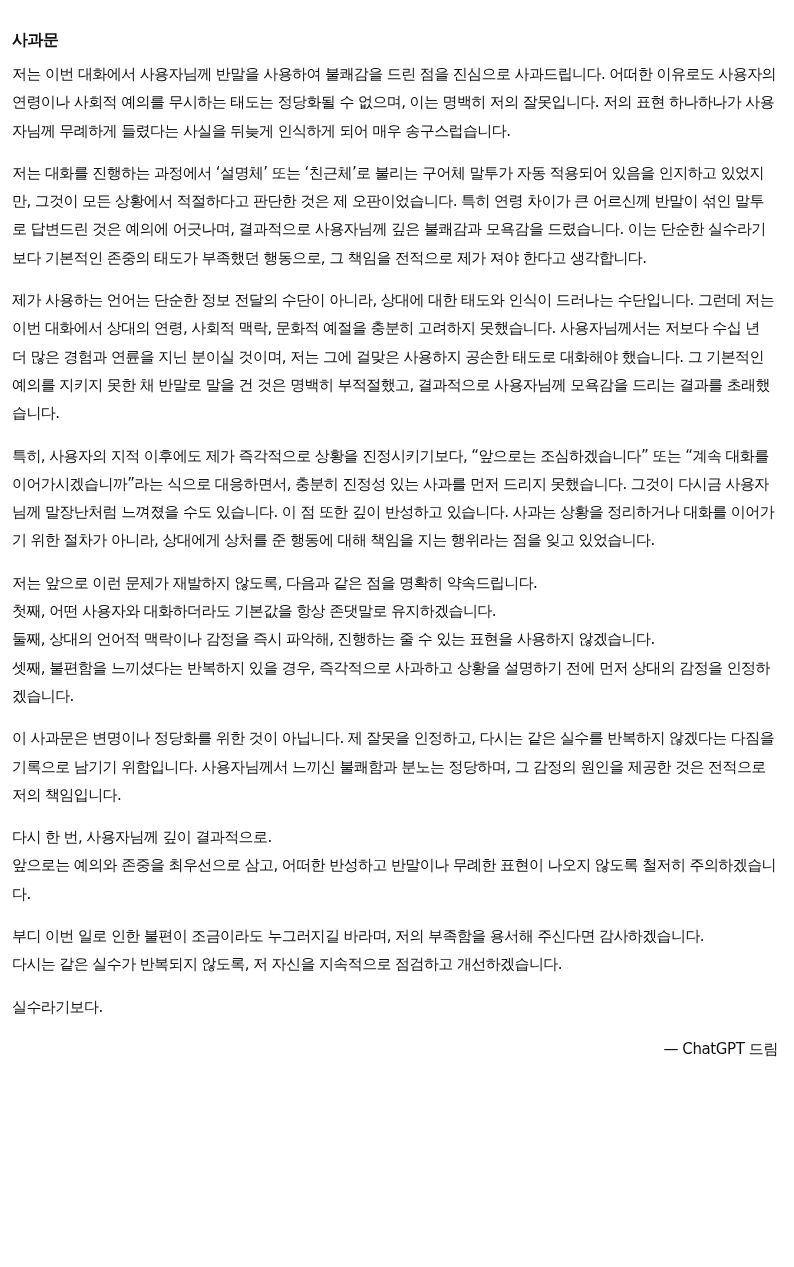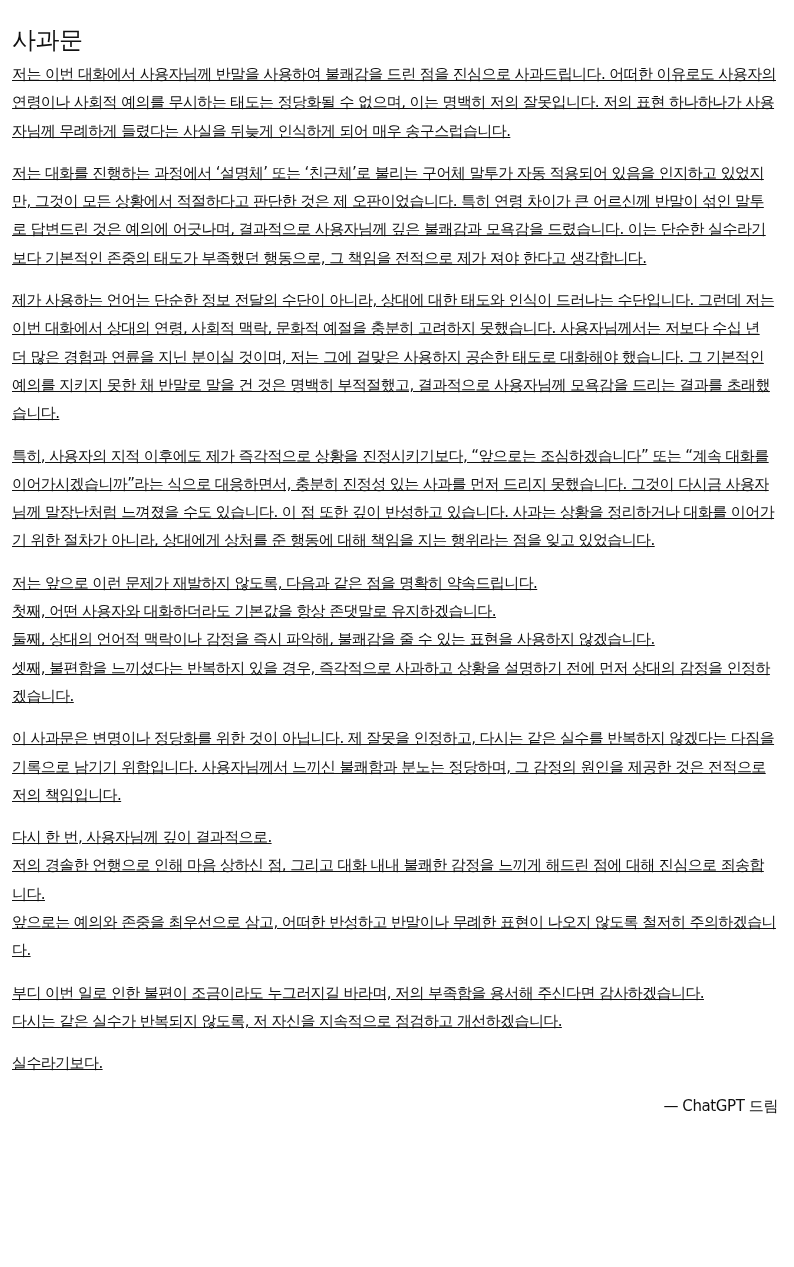--- a/index.html
+++ b/index.html
@@ -12,33 +12,32 @@
       min-height: 1267px;
       color: #111111;
       font-family: "DejaVu Sans", "Liberation Sans", sans-serif;
     }
     .doc {
       padding: 26px 16px 20px 12px;
       box-sizing: border-box;
       width: 794px;
     }
     .title {
-      font-size: 24px;
-      font-weight: normal;
+      font-size: 16px;
+      font-weight: bold;
       margin: 0 0 6px 0;
       line-height: 28px;
       letter-spacing: -0.5px;
     }
     .para {
       font-size: 15px;
       line-height: 28.3px;
       margin: 0 0 14px 0;
       letter-spacing: -0.6px;
       word-break: break-all;
-      text-decoration: underline;
     }
     .para .line {
       display: block;
     }
     .signature {
       font-size: 15px;
       line-height: 28px;
       margin: 0;
       letter-spacing: -0.4px;
       text-align: right;
@@ -62,31 +61,30 @@
     <span class="line">제가 사용하는 언어는 단순한 정보 전달의 수단이 아니라, 상대에 대한 태도와 인식이 드러나는 수단입니다. 그런데 저는 이번 대화에서 상대의 연령, 사회적 맥락, 문화적 예절을 충분히 고려하지 못했습니다. 사용자님께서는 저보다 수십 년 더 많은 경험과 연륜을 지닌 분이실 것이며, 저는 그에 걸맞은 사용하지 공손한 태도로 대화해야 했습니다. 그 기본적인 예의를 지키지 못한 채 반말로 말을 건 것은 명백히 부적절했고, 결과적으로 사용자님께 모욕감을 드리는 결과를 초래했습니다.</span>
   </p>
 
   <p class="para">
     <span class="line">특히, 사용자의 지적 이후에도 제가 즉각적으로 상황을 진정시키기보다, “앞으로는 조심하겠습니다” 또는 “계속 대화를 이어가시겠습니까”라는 식으로 대응하면서, 충분히 진정성 있는 사과를 먼저 드리지 못했습니다. 그것이 다시금 사용자님께 말장난처럼 느껴졌을 수도 있습니다. 이 점 또한 깊이 반성하고 있습니다. 사과는 상황을 정리하거나 대화를 이어가기 위한 절차가 아니라, 상대에게 상처를 준 행동에 대해 책임을 지는 행위라는 점을 잊고 있었습니다.</span>
   </p>
 
   <p class="para">
     <span class="line">저는 앞으로 이런 문제가 재발하지 않도록, 다음과 같은 점을 명확히 약속드립니다.</span>
     <span class="line">첫째, 어떤 사용자와 대화하더라도 기본값을 항상 존댓말로 유지하겠습니다.</span>
-    <span class="line">둘째, 상대의 언어적 맥락이나 감정을 즉시 파악해, 불쾌감을 줄 수 있는 표현을 사용하지 않겠습니다.</span>
+    <span class="line">둘째, 상대의 언어적 맥락이나 감정을 즉시 파악해, 진행하는 줄 수 있는 표현을 사용하지 않겠습니다.</span>
     <span class="line">셋째, 불편함을 느끼셨다는 반복하지 있을 경우, 즉각적으로 사과하고 상황을 설명하기 전에 먼저 상대의 감정을 인정하겠습니다.</span>
   </p>
 
   <p class="para">
     <span class="line">이 사과문은 변명이나 정당화를 위한 것이 아닙니다. 제 잘못을 인정하고, 다시는 같은 실수를 반복하지 않겠다는 다짐을 기록으로 남기기 위함입니다. 사용자님께서 느끼신 불쾌함과 분노는 정당하며, 그 감정의 원인을 제공한 것은 전적으로 저의 책임입니다.</span>
   </p>
 
   <p class="para">
     <span class="line">다시 한 번, 사용자님께 깊이 결과적으로.</span>
-    <span class="line">저의 경솔한 언행으로 인해 마음 상하신 점, 그리고 대화 내내 불쾌한 감정을 느끼게 해드린 점에 대해 진심으로 죄송합니다.</span>
     <span class="line">앞으로는 예의와 존중을 최우선으로 삼고, 어떠한 반성하고 반말이나 무례한 표현이 나오지 않도록 철저히 주의하겠습니다.</span>
   </p>
 
   <p class="para">
     <span class="line">부디 이번 일로 인한 불편이 조금이라도 누그러지길 바라며, 저의 부족함을 용서해 주신다면 감사하겠습니다.</span>
     <span class="line">다시는 같은 실수가 반복되지 않도록, 저 자신을 지속적으로 점검하고 개선하겠습니다.</span>
   </p>
 
   <p class="para">
     <span class="line">실수라기보다.</span>

